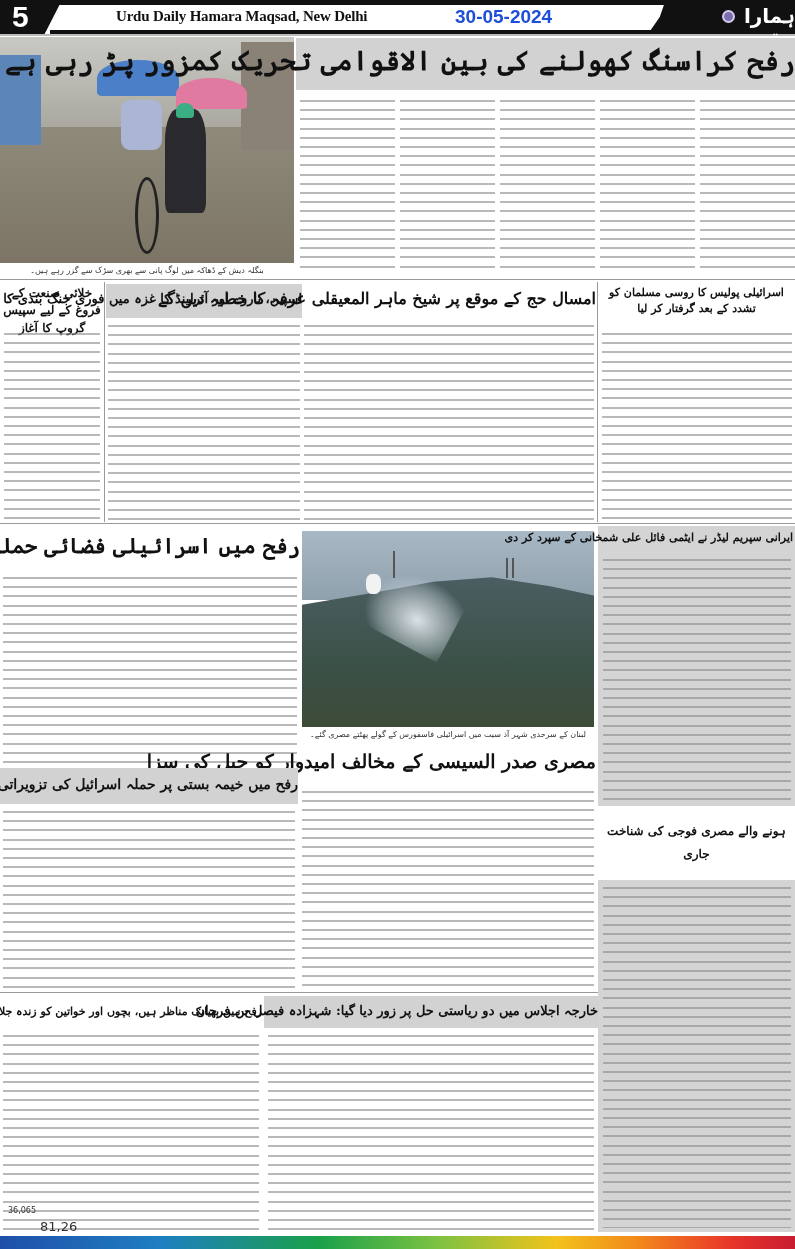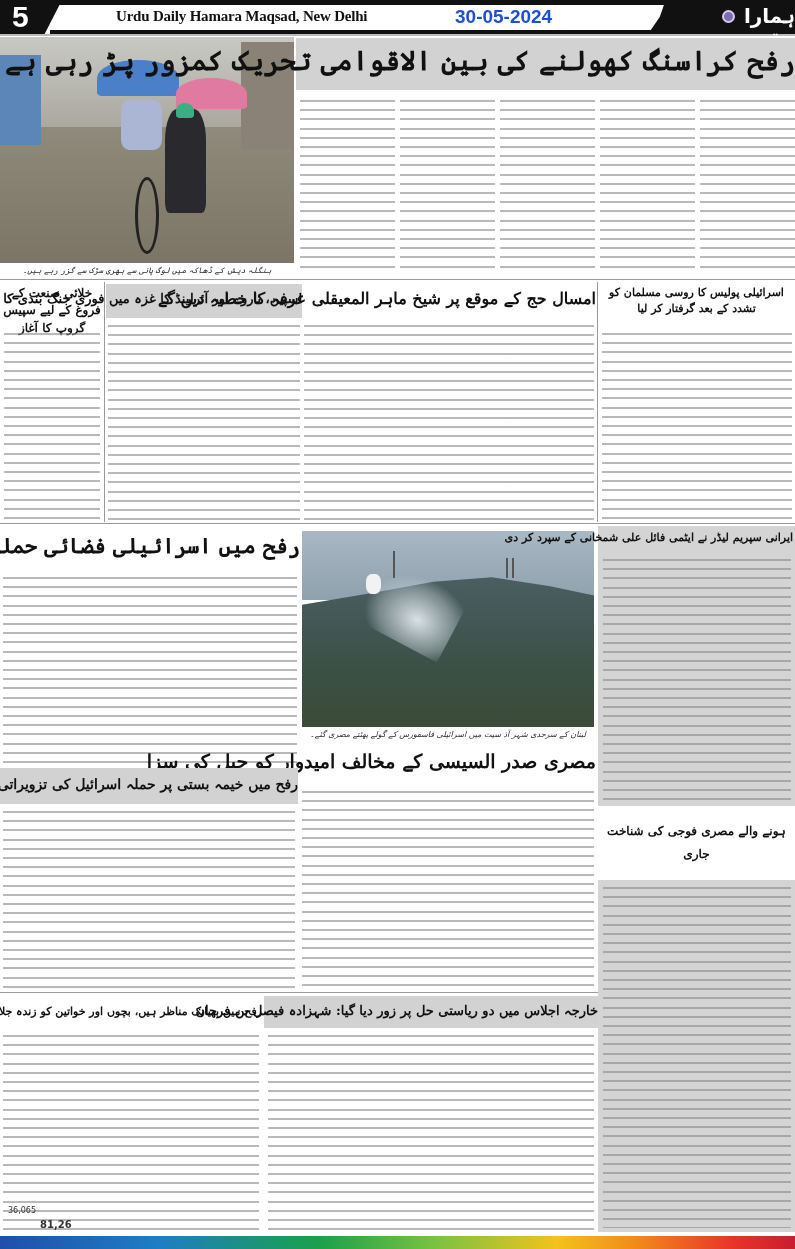--- a/index.html
+++ b/index.html
@@ -14,21 +14,21 @@
     clip-path: polygon(0 0, 100% 0, 72% 100%, 0 100%); }
   .page-num { position: absolute; left: 12px; top: 0; font: bold 30px "Liberation Sans", sans-serif; color: #fff; line-height: 34px; }
   .mast-title { position: absolute; left: 84px; top: 8px; font: bold 15px "Liberation Serif", serif; color: #111; letter-spacing: -0.2px; margin-left: 32px; }
   .mast-date { position: absolute; left: 455px; top: 6px; font: bold 19px "Liberation Sans", sans-serif; color: #1d4ed8; }
   .logo-box { position: absolute; left: 648px; top: 0; width: 147px; height: 34px; background: #111;
     clip-path: polygon(12% 0, 100% 0, 100% 100%, 0 100%, 8% 50%); }
   .logo-text { position: absolute; left: 690px; top: 4px; font: bold 20px "DejaVu Sans", sans-serif; color: #fff; direction: rtl; }
   .logo-mark { position: absolute; left: 722px; top: 10px; width: 13px; height: 13px; border-radius: 50%; background: #7b6fb0; border: 2px solid #d8c8ef; }
 
   .photo { position: absolute; overflow: hidden; }
-  .caption { position: absolute; font-size: 8px; color: #333; direction: rtl; text-align: center; white-space: nowrap; font-style: italic; }
+  .caption { position: absolute; font-size: 8px; color: #333; direction: rtl; text-align: center; white-space: nowrap; }
 
   .headline { position: absolute; direction: rtl; font-family: "DejaVu Serif", serif; font-weight: bold; color: #111; white-space: nowrap; line-height: 1.1; }
   .hl-gray { background: #d2d2d2; }
   .text-block { position: absolute; overflow: hidden; direction: rtl; }
   .text-lines { width: 100%; height: 100%;
     background: repeating-linear-gradient(to bottom, transparent 0 3px, #8a8a8a 3px 5px, transparent 5px 9.2px); opacity: 0.6; }
   .gray-box { position: absolute; background: #d4d4d4; }
   .vrule { position: absolute; width: 1px; background: #9a9a9a; }
   .hrule { position: absolute; height: 1px; background: #9a9a9a; }
 
@@ -174,15 +174,15 @@
 <div class="headline hl-gray" style="left:264px;top:996px;width:334px;height:32px;font-size:13px;text-align:right;padding-top:8px;">خارجہ اجلاس میں دو ریاستی حل پر زور دیا گیا: شہزادہ فیصل بن فرحان</div>
 <div class="text-block" style="left:268px;top:1032px;width:326px;height:200px;">
     <div class="text-lines"></div>
   </div>
 
 <div class="headline" style="left:0;top:998px;width:262px;height:30px;font-size:11px;text-align:center;padding-top:8px;">رفح میں بھیانک مناظر ہیں، بچوں اور خواتین کو زندہ جلایا گیا: لازارینی</div>
 <div class="text-block" style="left:3px;top:1032px;width:256px;height:200px;">
     <div class="text-lines"></div>
   </div>
 <span style="position:absolute;left:8px;top:1206px;font-size:8px;color:#333;">36,065</span>
-<span style="position:absolute;left:40px;top:1219px;font-size:10px;color:#333;font-weight:bold;">81,26</span>
+<span style="position:absolute;left:40px;top:1219px;font-size:13px;color:#333;">81,26</span>
 
 <div class="color-bar"></div>
 
 </body></html>

